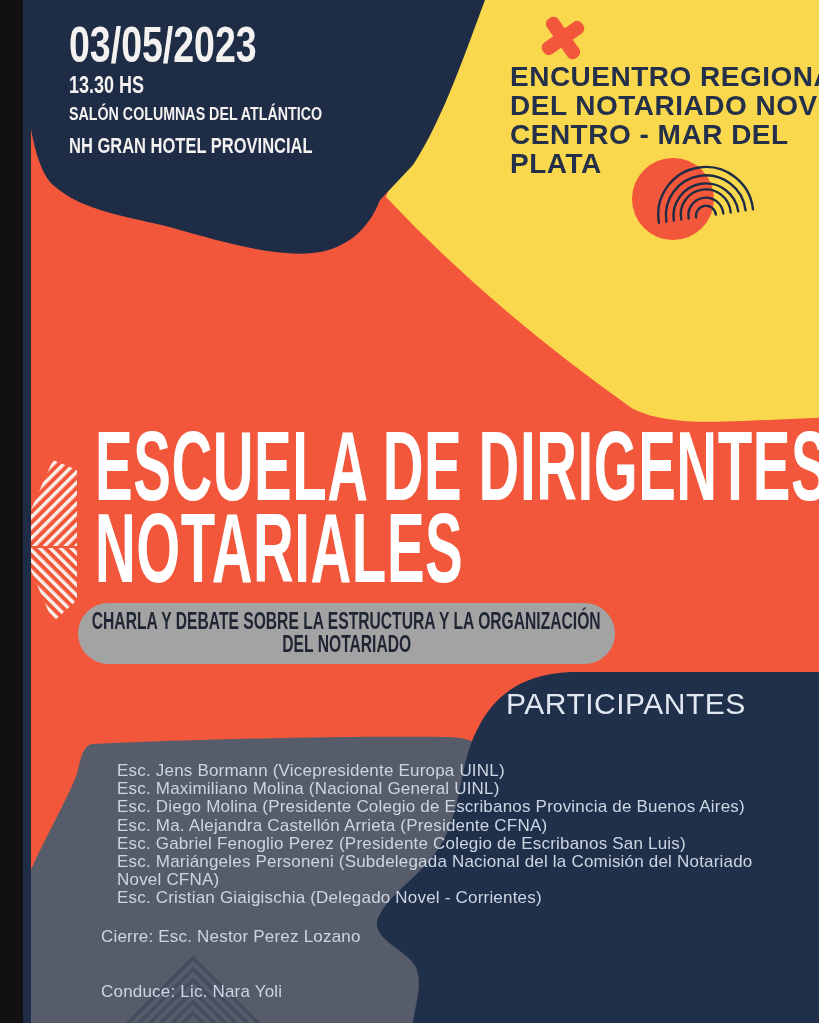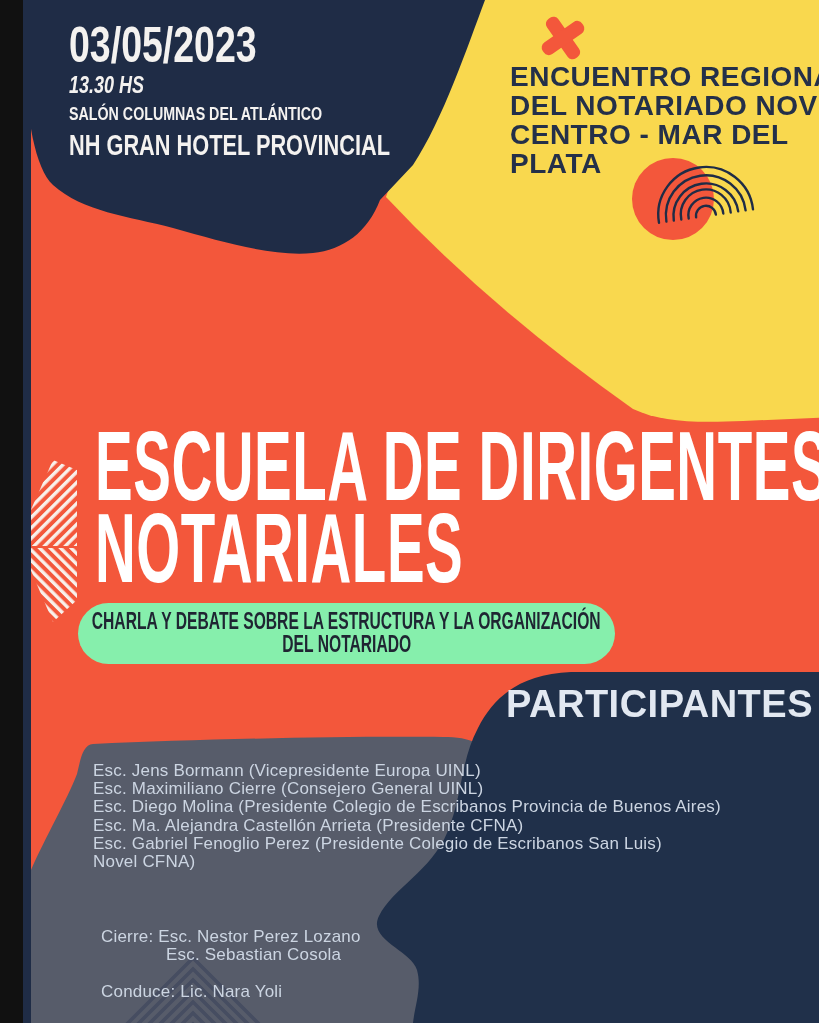--- a/index.html
+++ b/index.html
@@ -9,42 +9,42 @@
     overflow:hidden;
     background:#F3573B;
     font-family:"Liberation Sans",sans-serif;
     margin-left:23px;
   }
   .poster svg.bg{position:absolute;inset:0;z-index:0;}
   .txt{position:absolute;white-space:nowrap;z-index:2;}
   .cond{display:inline-block;transform-origin:0 50%;}
   
   .date-line{left:46px;top:20px;font-size:50px;line-height:50px;font-weight:700;color:#F4F2F0;}
-  .time-line{left:46px;top:73px;font-size:24px;line-height:24px;font-weight:700;color:#F4F2F0;font-style:italic;}
+  .time-line{left:46px;top:73px;font-size:24px;line-height:24px;font-weight:700;color:#F4F2F0;}
   .venue-line1{left:46px;top:99px;font-size:19px;line-height:29px;font-weight:700;color:#F4F2F0;}
-  .venue-line2{left:46px;top:131px;font-size:29px;line-height:29px;font-weight:700;color:#F4F2F0;}
+  .venue-line2{left:46px;top:131px;font-size:22px;line-height:29px;font-weight:700;color:#F4F2F0;}
   
   .badge{left:487px;top:62px;font-size:28px;line-height:29px;font-weight:700;letter-spacing:.5px;color:#243049;}
   
   .title1{left:72px;top:416px;}
   .title2{left:72px;top:498px;}
   .title1,.title2{font-size:99px;line-height:99px;font-weight:700;letter-spacing:1px;color:#FFFFFF;}
   .title1 .cond,.title2 .cond{transform:scaleX(.57);}
   
   .pill{
     position:absolute;left:55px;top:603px;width:537px;height:61px;
-    background:#86efac;border-radius:31px;z-index:2;
+    background:#a3a3a3;border-radius:31px;z-index:2;
     display:flex;flex-direction:column;align-items:center;justify-content:center;
     padding-bottom:2px;box-sizing:border-box;
   }
   .pill .pl{font-size:23px;line-height:22.5px;font-weight:700;color:#1F2532;white-space:nowrap;
     display:inline-block;transform:scaleX(.68);transform-origin:50% 50%;}
   
-  .part-heading{left:483px;top:689px;font-size:38px;line-height:30px;font-weight:700;letter-spacing:.5px;color:#E2E8F1;}
-  .plist{position:absolute;left:70px;top:762px;z-index:2;color:#CCD5E2;font-size:17px;line-height:18.2px;font-weight:400;letter-spacing:.2px;}
+  .part-heading{left:483px;top:689px;font-size:30px;line-height:30px;font-weight:400;letter-spacing:.5px;color:#E2E8F1;}
+  .plist{position:absolute;left:94px;top:762px;z-index:2;color:#CCD5E2;font-size:17px;line-height:18.2px;font-weight:400;letter-spacing:.2px;}
   .plist div{white-space:nowrap;}
   .closing{position:absolute;left:78px;top:928px;z-index:2;color:#CCD5E2;font-size:17px;line-height:18.2px;letter-spacing:.2px;}
   .closing .indent{padding-left:65px;}
   .conduce{left:78px;top:983px;font-size:17px;line-height:18.2px;color:#CCD5E2;letter-spacing:.2px;text-align:center;}
 </style>
 </head>
 <body>
 
 <div class="poster">
 
@@ -124,26 +124,27 @@
 
   <div class="pill">
     <span class="pl">CHARLA Y DEBATE SOBRE LA ESTRUCTURA Y LA ORGANIZACIÓN</span>
     <span class="pl">DEL NOTARIADO</span>
   </div>
 
   <div class="txt part-heading">PARTICIPANTES</div>
 
   <div class="plist">
     <div>Esc. Jens Bormann (Vicepresidente Europa UINL)</div>
-    <div>Esc. Maximiliano Cierre (Consejero General UINL)</div>
+    <div>Esc. Maximiliano Molina (Nacional General UINL)</div>
     <div>Esc. Diego Molina (Presidente Colegio de Escribanos Provincia de Buenos Aires)</div>
     <div>Esc. Ma. Alejandra Castellón Arrieta (Presidente CFNA)</div>
     <div>Esc. Gabriel Fenoglio Perez (Presidente Colegio de Escribanos San Luis)</div>
+    <div>Esc. Mariángeles Personeni (Subdelegada Nacional del la Comisión del Notariado</div>
     <div>Novel CFNA)</div>
+    <div>Esc. Cristian Giaigischia (Delegado Novel - Corrientes)</div>
   </div>
 
   <div class="closing">
     <div>Cierre: Esc. Nestor Perez Lozano</div>
-    <div class="indent">Esc. Sebastian Cosola</div>
   </div>
   <div class="txt conduce">Conduce: Lic. Nara Yoli</div>
 
 </div>
 
 </body></html>

